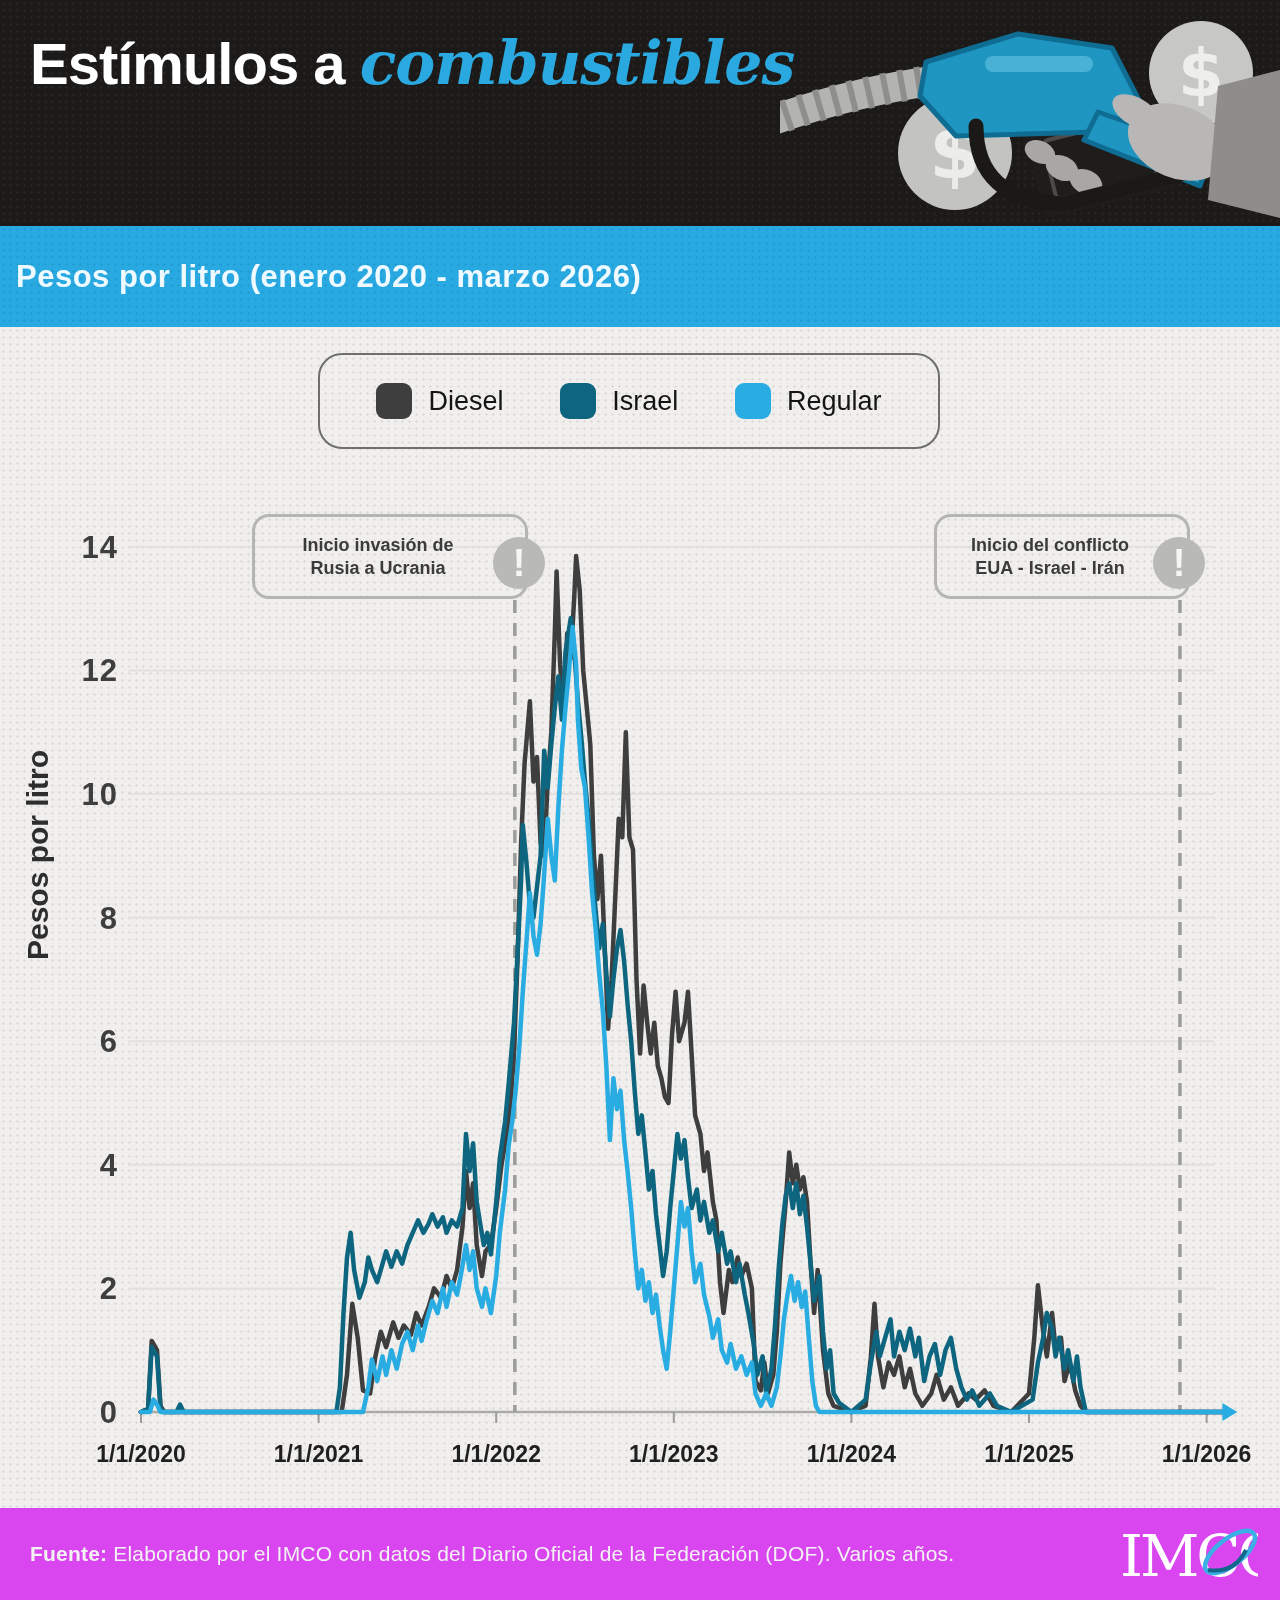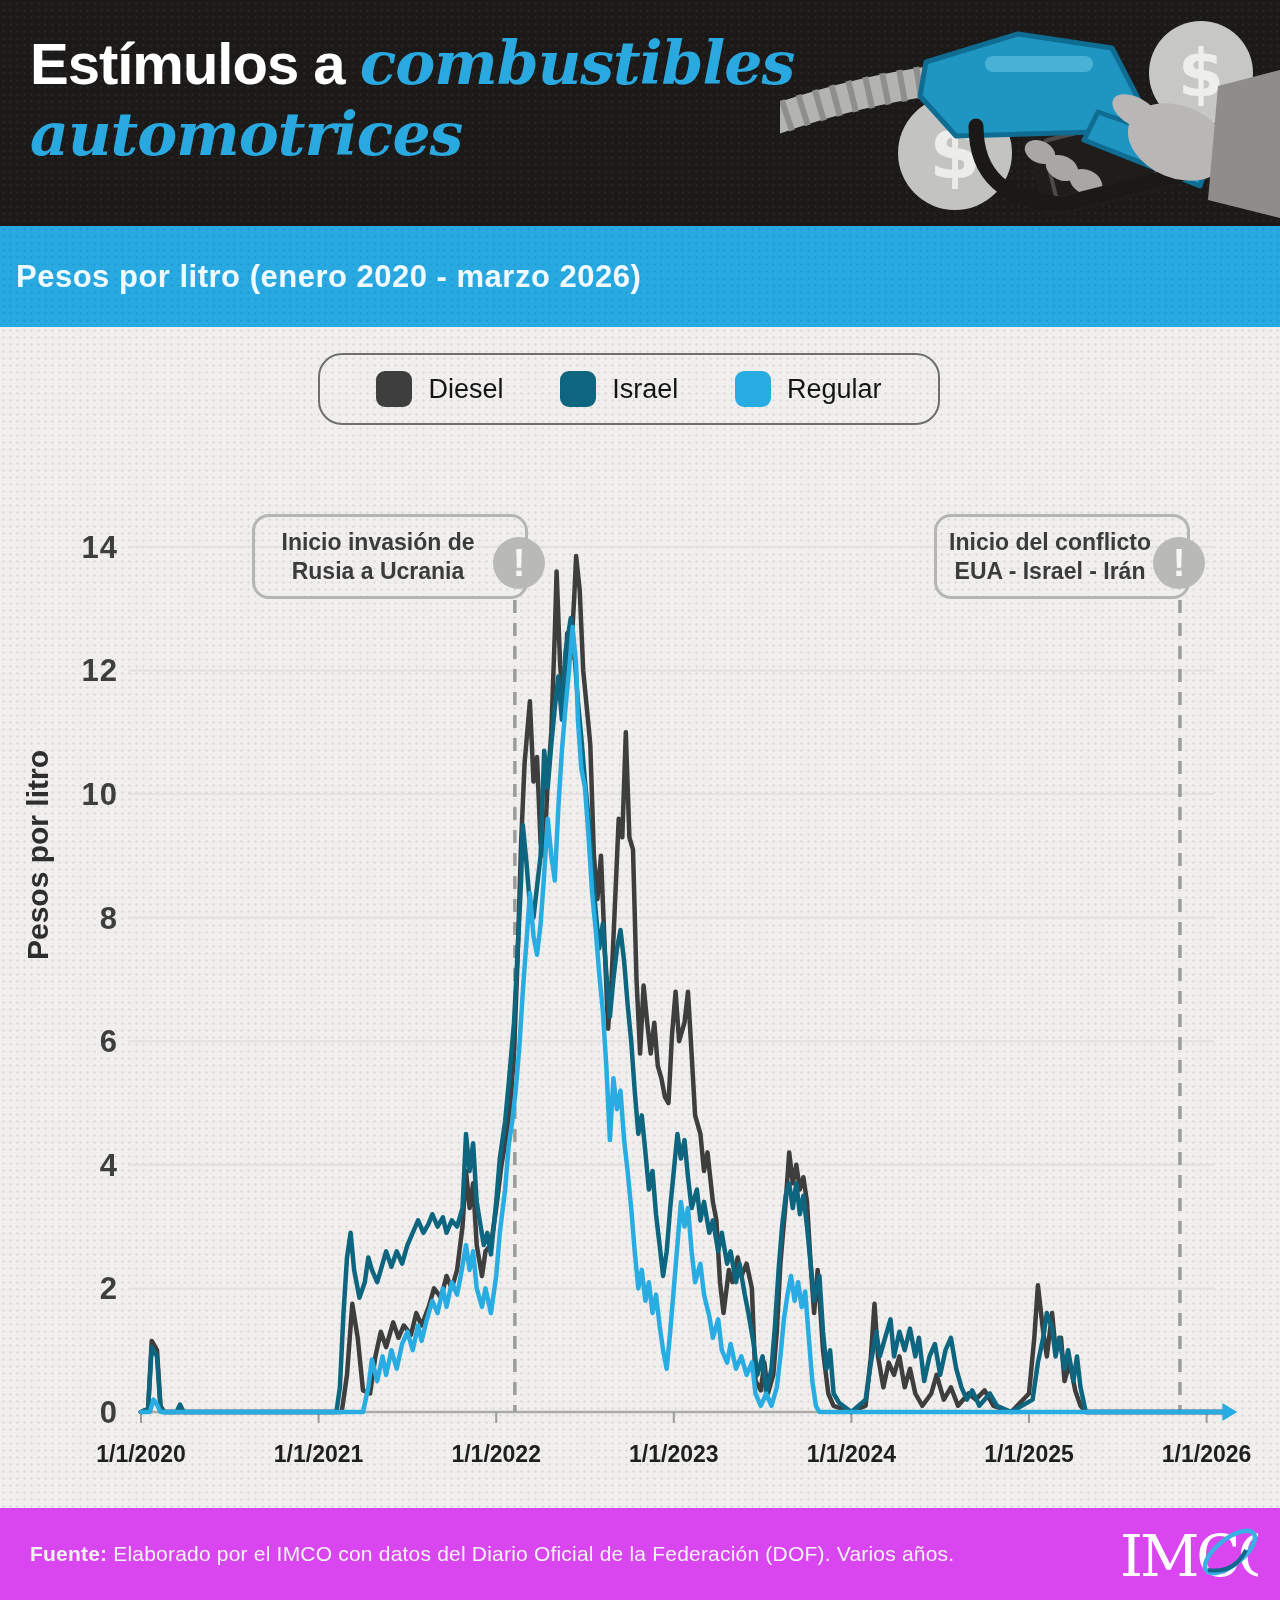--- a/index.html
+++ b/index.html
@@ -31,33 +31,33 @@
   }
   .banner-text { margin-left:16px; font-size:31px; font-weight:600; color:#eefaff; letter-spacing:0.5px; }
   
   .chart-section {
     position:absolute; left:0; top:327px; width:1280px; height:1181px;
     background-color:#f0efed;
     background-image:radial-gradient(#dddcd8 1.2px, transparent 1.4px);
     background-size:7px 7px;
   }
   .legend-box {
-    position:absolute; left:318px; top:26px; width:622px; height:72px;
+    position:absolute; left:318px; top:26px; width:622px; height:96px;
     border:2.5px solid #6e6e6e; border-radius:24px;
     display:flex; align-items:center; justify-content:space-around; padding:0 28px;
   }
   .legend-item { display:flex; align-items:center; gap:16px; }
   .legend-swatch { width:36px; height:36px; border-radius:9px; }
   .legend-label { font-size:27px; color:#141414; font-weight:500; }
   .annotation {
     position:absolute; height:85px; border:3.5px solid #b5b5b3; border-radius:17px;
     display:flex; align-items:center; justify-content:center; z-index:4;
   }
   .annotation .ann-text {
-    font-size:23px; font-weight:800; color:#3b3b3b; line-height:1.25;
+    font-size:18px; font-weight:800; color:#3b3b3b; line-height:1.25;
     text-align:center; padding-right:34px; padding-left:10px;
   }
   .annotation .bang {
     position:absolute; width:52px; height:52px; border-radius:50%;
     background:#b9b9b7; color:#f6f6f4; font-size:38px; font-weight:800;
     display:flex; align-items:center; justify-content:center;
   }
   #annotation-russia { left:252px; top:187px; width:276px; }
   #annotation-russia .bang { right:-20px; top:20px; }
   #annotation-conflict { left:934px; top:187px; width:256px; }
@@ -71,21 +71,20 @@
   .footer-text { margin-left:30px; font-size:21px; color:#f2f2f2; letter-spacing:0.2px; }
   .footer-text b { font-weight:bold; }
   .imco-logo { position:absolute; right:22px; top:12px; width:140px; height:72px; }
 </style>
 </head>
 <body>
 
 <div class="header">
   <div class="title">
     <span class="t-white">Estímulos a </span><span class="t-blue">combustibles</span><br>
-    <span class="t-blue">automotrices</span>
   </div>
   <svg class="pump-art" viewBox="0 0 500 226">
 
     <g>
       <circle cx="175" cy="153" r="57" fill="#c3c3c1"></circle>
       <text x="175" y="178" text-anchor="middle" font-family="DejaVu Sans, sans-serif" font-size="74" font-weight="bold" fill="#ececea">$</text>
     </g>
     <g>
       <circle cx="421" cy="73" r="52" fill="#c7c7c5"></circle>
       <text x="421" y="96" text-anchor="middle" font-family="DejaVu Sans, sans-serif" font-size="66" font-weight="bold" fill="#eeeeec">$</text>

